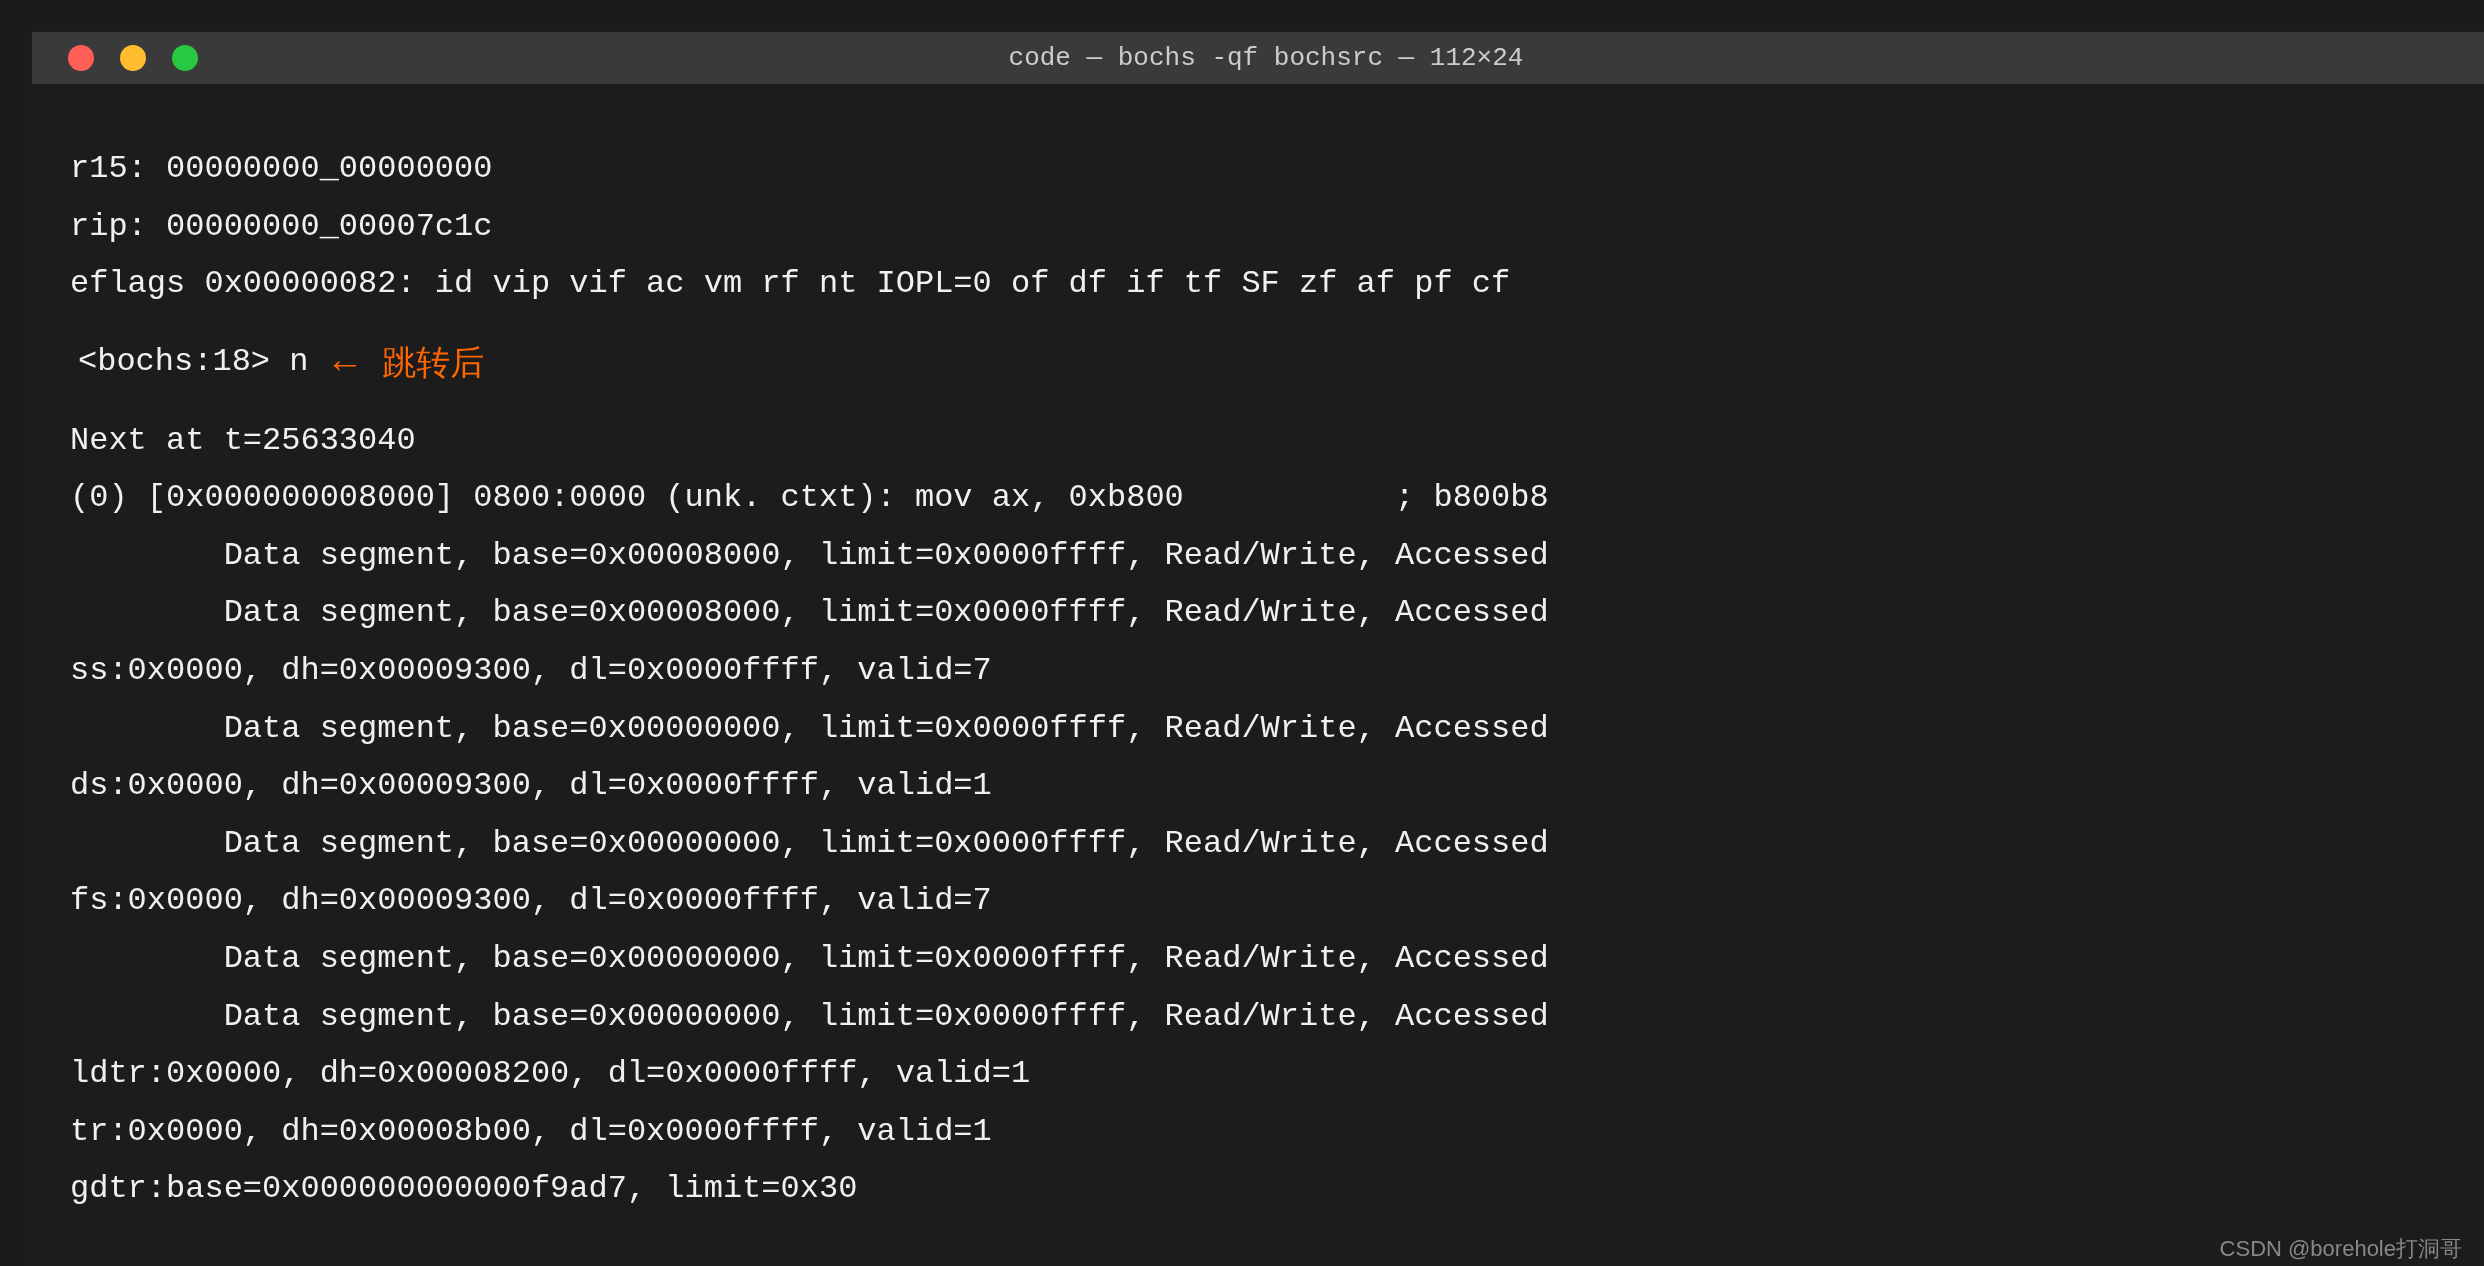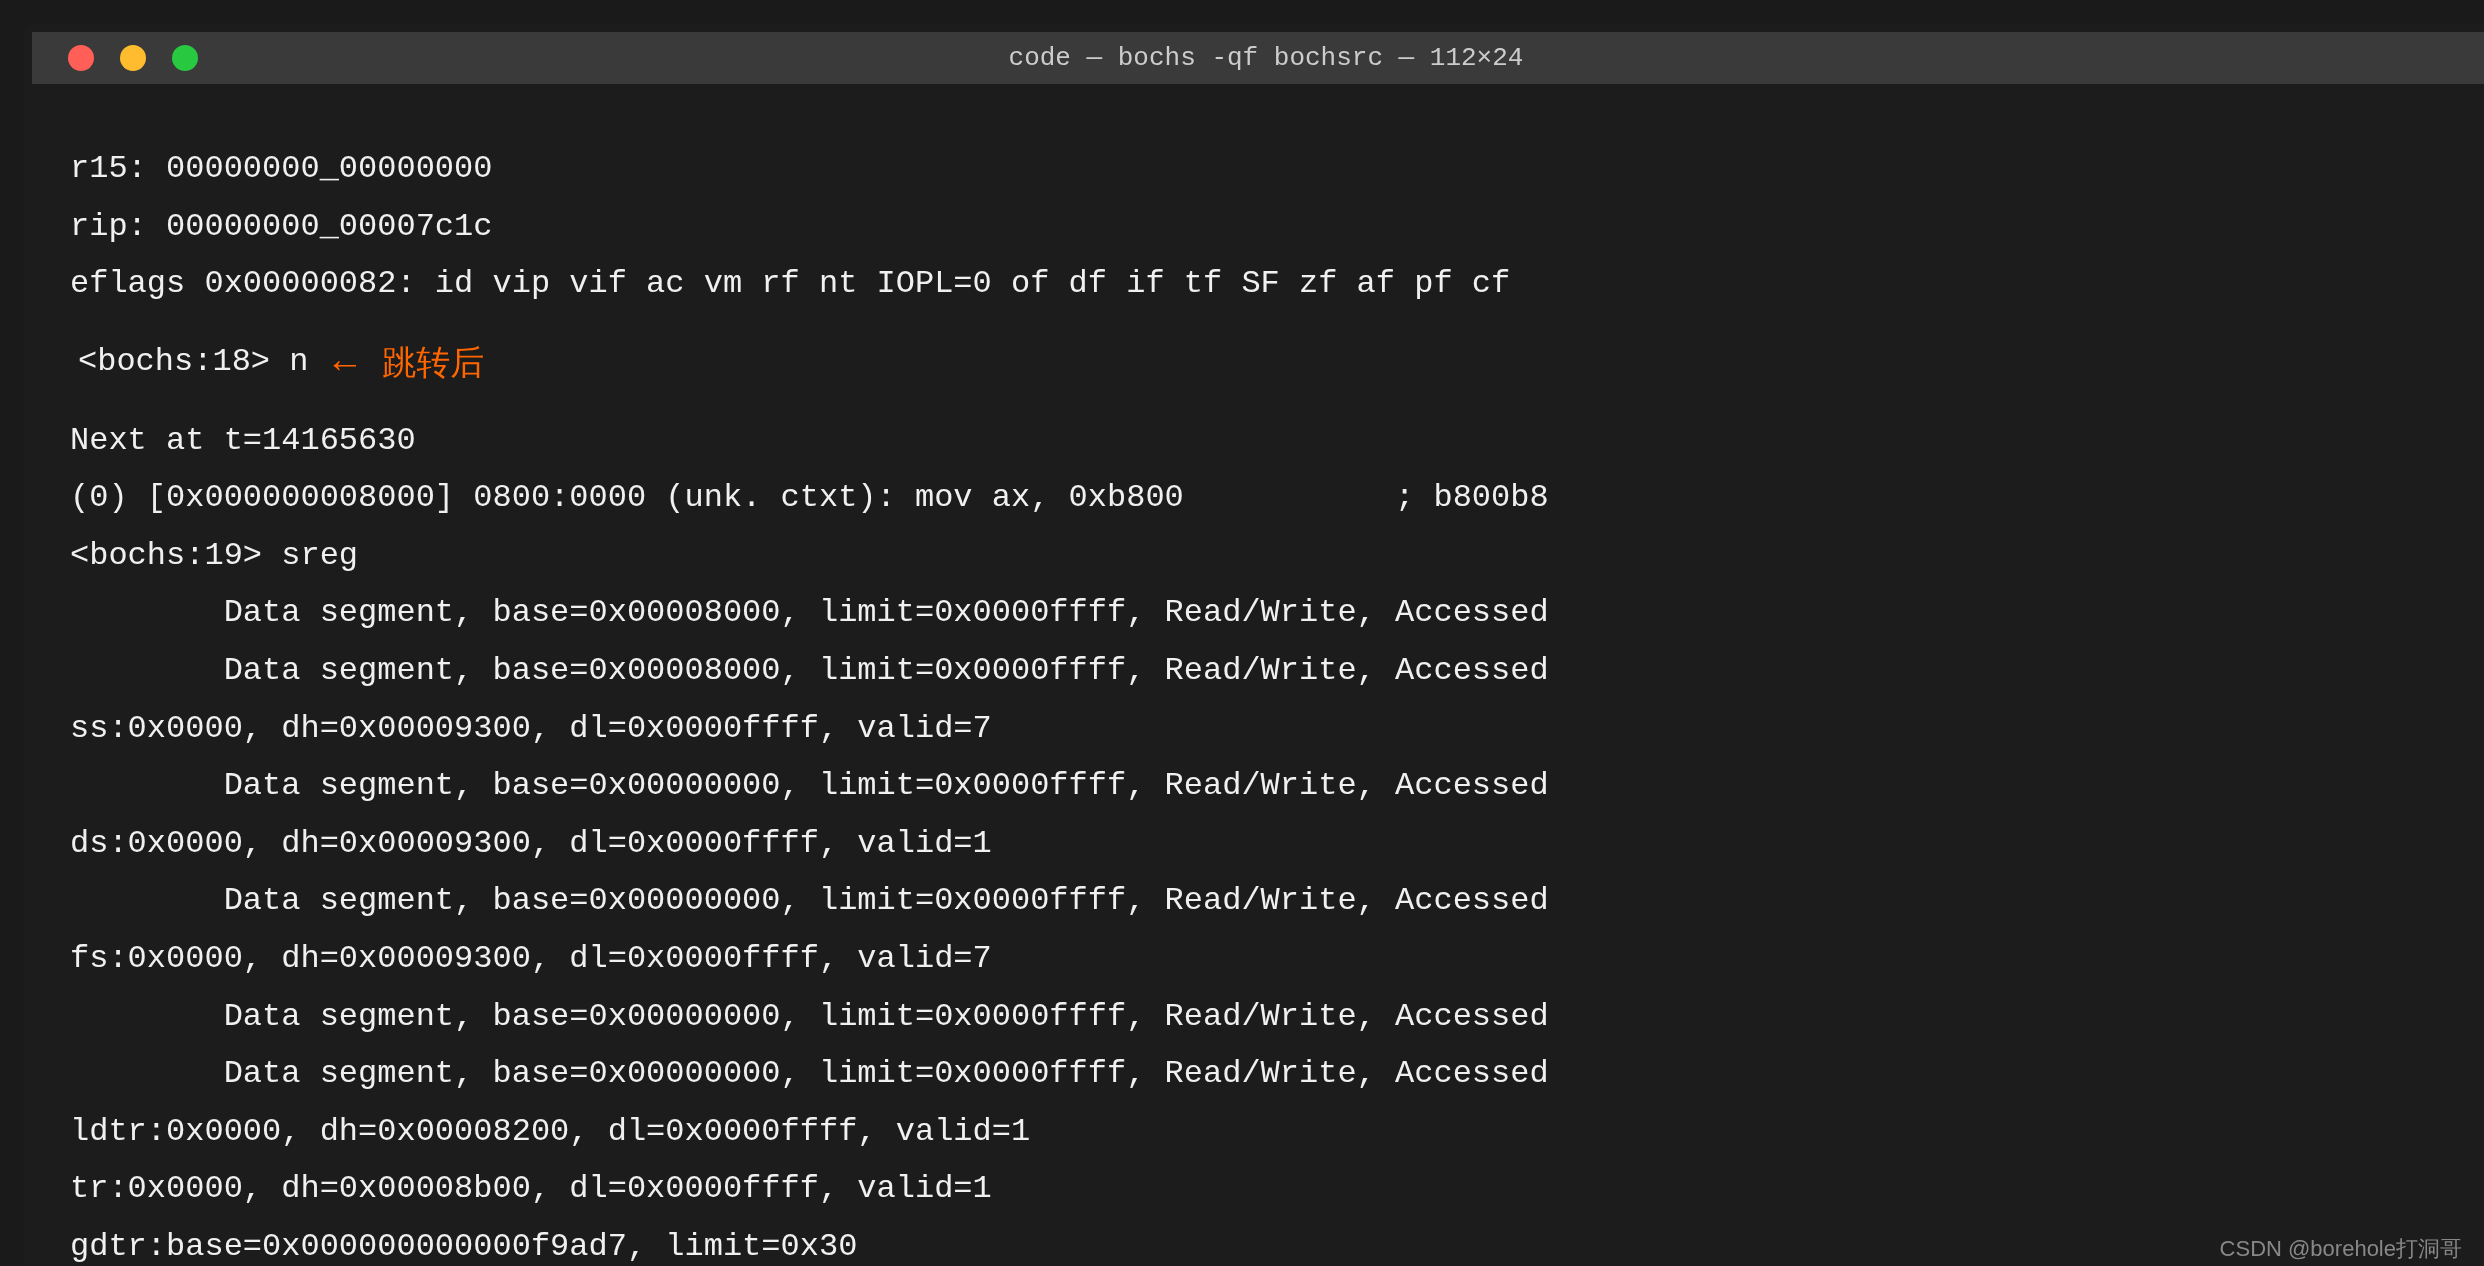--- a/index.html
+++ b/index.html
@@ -134,23 +134,22 @@
     <div class="terminal-line">eflags 0x00000082: id vip vif ac vm rf nt IOPL=0 of df if tf SF zf af pf cf</div>
 
     <div class="terminal-line annotation-container">
       <span>&lt;bochs:18&gt; n</span>
       <span class="arrow-annotation">
         <span class="arrow-icon">←</span>
         <span class="annotation-text">跳转后</span>
       </span>
     </div>
 
-    <div class="terminal-line">Next at t=14165630</div>
+    <div class="terminal-line">Next at t=25633040</div>
     <div class="terminal-line">(0) [0x000000008000] 0800:0000 (unk. ctxt): mov ax, 0xb800           ; b800b8</div>
-    <div class="terminal-line">&lt;bochs:19&gt; sreg</div>
     <div class="terminal-line">        Data segment, base=0x00008000, limit=0x0000ffff, Read/Write, Accessed</div>
 
 
     <div class="terminal-line">        Data segment, base=0x00008000, limit=0x0000ffff, Read/Write, Accessed</div>
     <div class="terminal-line">ss:0x0000, dh=0x00009300, dl=0x0000ffff, valid=7</div>
     <div class="terminal-line">        Data segment, base=0x00000000, limit=0x0000ffff, Read/Write, Accessed</div>
     <div class="terminal-line">ds:0x0000, dh=0x00009300, dl=0x0000ffff, valid=1</div>
     <div class="terminal-line">        Data segment, base=0x00000000, limit=0x0000ffff, Read/Write, Accessed</div>
     <div class="terminal-line">fs:0x0000, dh=0x00009300, dl=0x0000ffff, valid=7</div>
     <div class="terminal-line">        Data segment, base=0x00000000, limit=0x0000ffff, Read/Write, Accessed</div>

